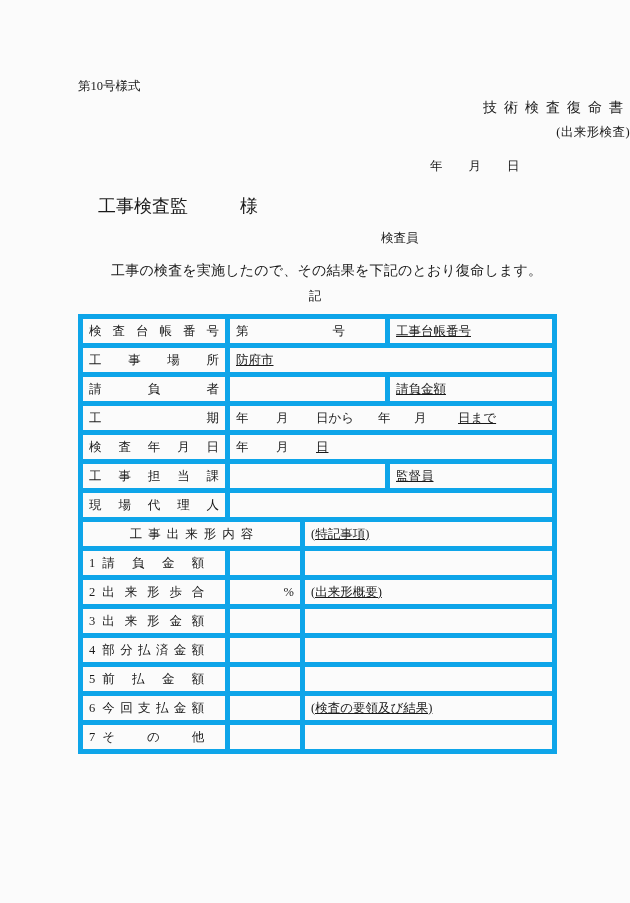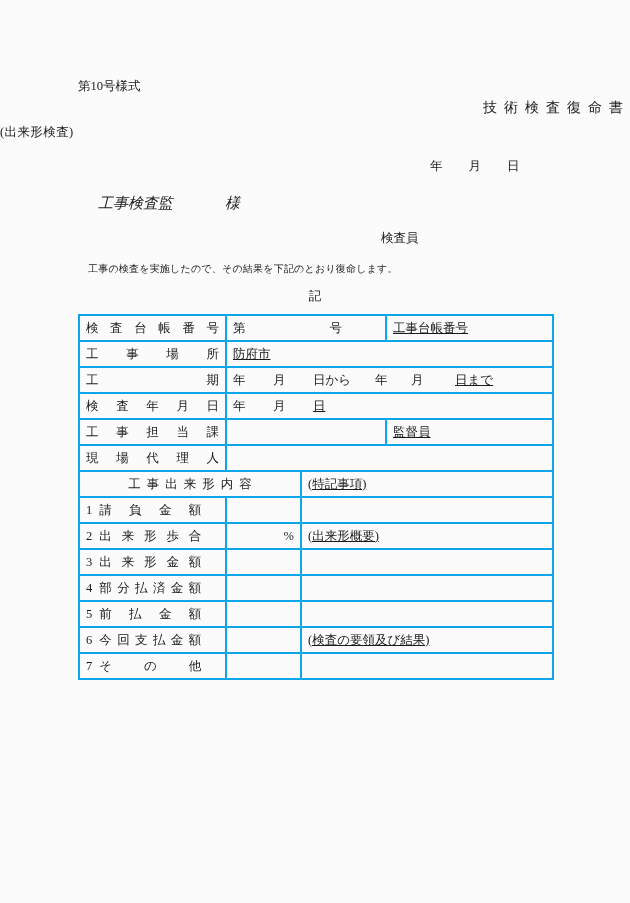--- a/index.html
+++ b/index.html
@@ -33,21 +33,21 @@
     text-align: right;
     font-size: 14px;
     letter-spacing: 7px;
     text-indent: 7px;
     white-space: nowrap;
   }
   .doc-subtitle {
     position: absolute;
     left: 0; top: 124px;
     width: 630px;
-    text-align: left;
+    text-align: right;
     font-size: 12.5px;
     letter-spacing: 0.4px;
     white-space: nowrap;
   }
   .date-line {
     position: absolute;
     left: 0; top: 158px;
     width: 630px;
     font-size: 12.5px;
     white-space: nowrap;
@@ -56,39 +56,38 @@
     position: absolute;
     left: 430px;
     letter-spacing: 0px;
   }
   .date-line .seg { display: inline-block; }
   .date-line .gap { display: inline-block; width: 26px; }
 
   .addressee {
     position: absolute;
     left: 98px; top: 194px;
-    font-size: 15px;
-    white-space: nowrap;
-    font-style: italic;
+    font-size: 18px;
+    white-space: nowrap;
   }
   .addressee .sama { display: inline-block; margin-left: 52px; }
 
   .inspector {
     position: absolute;
     left: 0; top: 230px;
     width: 630px;
     font-size: 12.5px;
     white-space: nowrap;
   }
   .inspector .inner { position: absolute; left: 381px; }
 
   .body-text {
     position: absolute;
-    left: 88px; top: 262px;
-    font-size: 10px;
+    left: 111px; top: 262px;
+    font-size: 14px;
     letter-spacing: 0.2px;
     white-space: nowrap;
   }
   .ki-mark {
     position: absolute;
     left: 0; top: 288px;
     width: 630px;
     text-align: center;
     font-size: 12.5px;
   }
@@ -97,21 +96,21 @@
   .form-table {
     position: absolute;
     left: 78px;
     top: 314px;
     width: 474px;
     border-collapse: collapse;
     table-layout: fixed;
     font-size: 12.5px;
   }
   .form-table td {
-    border: 2px solid #0ea5e9;
+    border: 5px solid #0ea5e9;
     height: 24px;
     padding: 0 6px;
     vertical-align: middle;
     white-space: nowrap;
     overflow: hidden;
   }
 
   
   .lbl {
     text-align: justify;
@@ -194,20 +193,27 @@
           <span>工事台帳番号</span>
         </td>
       </tr>
 
 
       <tr>
         <td class="lbl">工事場所</td>
         <td class="val pad-l" colspan="3">防府市</td>
       </tr>
 
+      <tr>
+        <td class="lbl">請負者</td>
+        <td class="val" colspan="2"></td>
+        <td class="val">
+          <span>請負金額</span>
+        </td>
+      </tr>
 
       <tr>
         <td class="lbl">工期</td>
         <td class="val period pad-l" colspan="3">
           <span class="s1">年</span><span class="s2">月</span><span class="s3">日から</span><span class="s4">年</span><span class="s5">月</span><span>日まで</span>
         </td>
       </tr>
 
       <tr>
         <td class="lbl">検査年月日</td>

